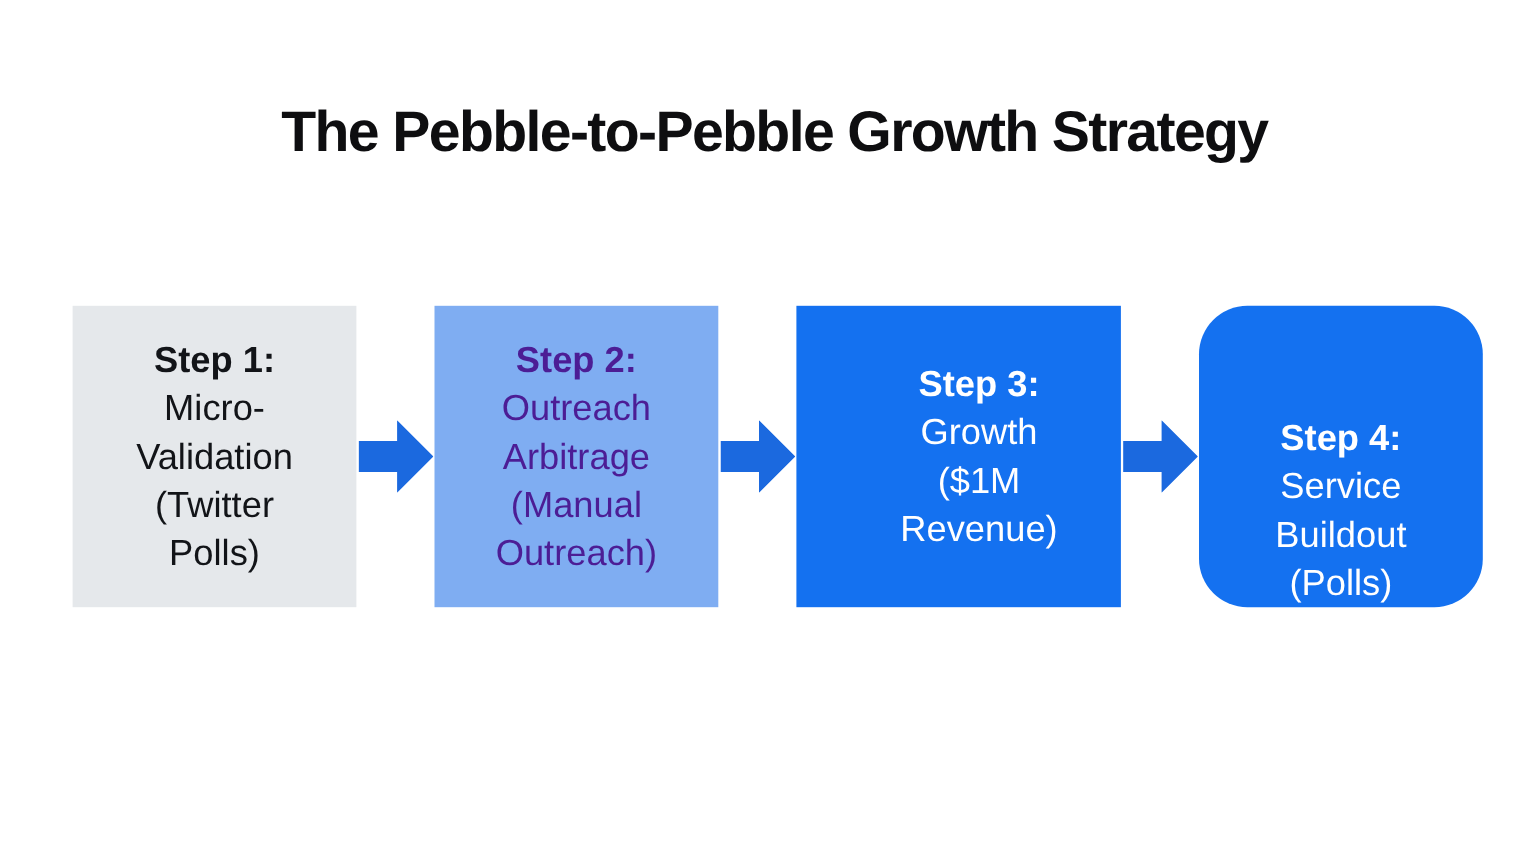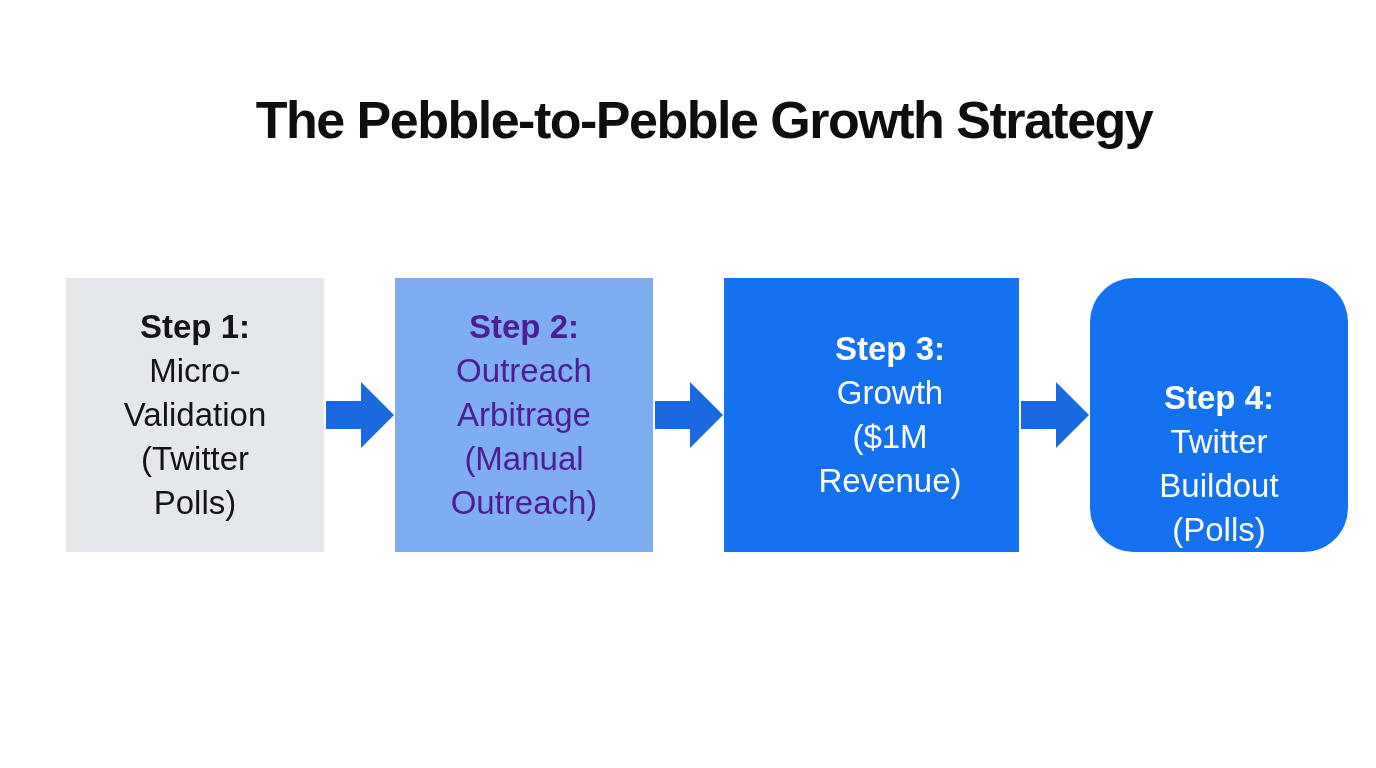--- a/index.html
+++ b/index.html
@@ -118,20 +118,20 @@
 
     <div class="arrow-wrap">
       <svg class="arrow" width="68" height="66" viewBox="0 0 68 66">
         <polygon points="0,19 35,19 35,0 68,33 35,66 35,47 0,47" fill="#1b69df"></polygon>
       </svg>
     </div>
 
     <div class="step rounded" style="background: rgb(20, 113, 240); color: rgb(255, 255, 255); align-items: flex-end;">
       <div class="step-text">
         <div class="step-heading">Step 4:</div>
-        <div class="step-line">Twitter</div>
+        <div class="step-line">Service</div>
         <div class="step-line">Buildout</div>
         <div class="step-line">(Polls)</div>
       </div>
     </div>
 
   </div>
 </div>
 
 </body></html>

